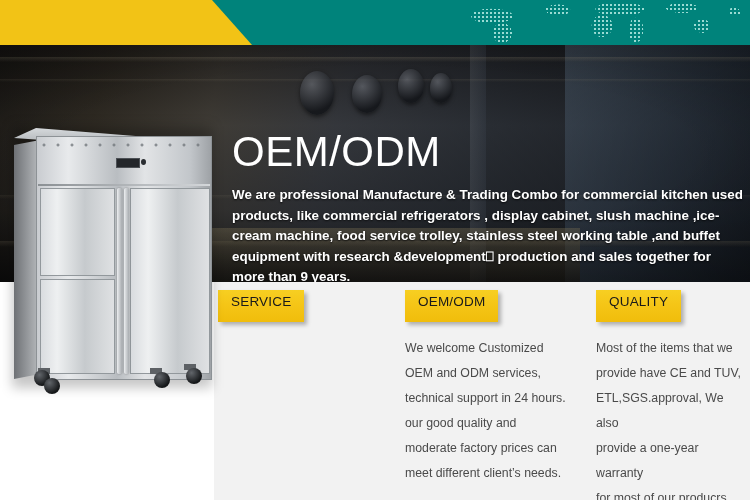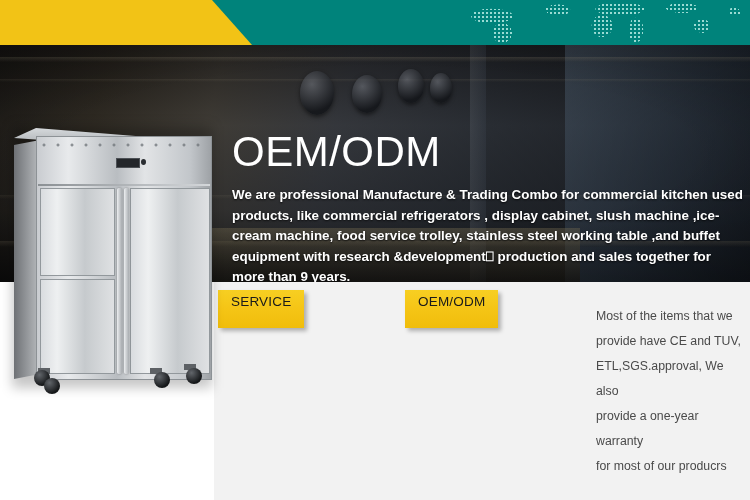--- a/index.html
+++ b/index.html
@@ -167,21 +167,21 @@
     left: 218px; top: 290px;
     width: 532px; height: 200px;
     display: flex;
   }
   .col { width: 177px; padding-right: 6px; box-sizing: border-box; }
   .col:nth-child(2) { padding-left: 10px; }
   .col:nth-child(3) { padding-left: 24px; }
 
   .badge {
     display: inline-block;
-    padding: 4px 13px 19px 13px;
+    padding: 4px 13px 13px 13px;
     font-size: 13.5px;
     font-weight: normal;
     color: #1a1a1a;
     letter-spacing: .2px;
     background: linear-gradient(to bottom, #f7cf22 0%, #f5c516 48%, #f0bd0b 100%);
     box-shadow: 3px 3px 4px rgba(0,0,0,.28);
     white-space: nowrap;
   }
   .col-text {
     margin-top: 14px;
@@ -326,22 +326,29 @@
 
   <div class="panel"></div>
   <div class="panel-white-left"></div>
 
   <div class="cols">
     <div class="col">
       <span class="badge">SERVICE</span>
     </div>
     <div class="col">
       <span class="badge">OEM/ODM</span>
+      <div class="col-text">We welcome Customized
+OEM and ODM services,
+technical support in 24 hours.
+ our good quality and
+moderate factory prices can
+ meet different client’s needs.</div>
     </div>
     <div class="col">
+      <span class="badge">QUALITY</span>
       <div class="col-text">Most of the items that we
 provide have CE and TUV,
 ETL,SGS.approval, We also
 provide a one-year warranty
 for most of our producrs</div>
     </div>
   </div>
 
   <div class="fridge">
     <div class="shadow-bg"></div>

